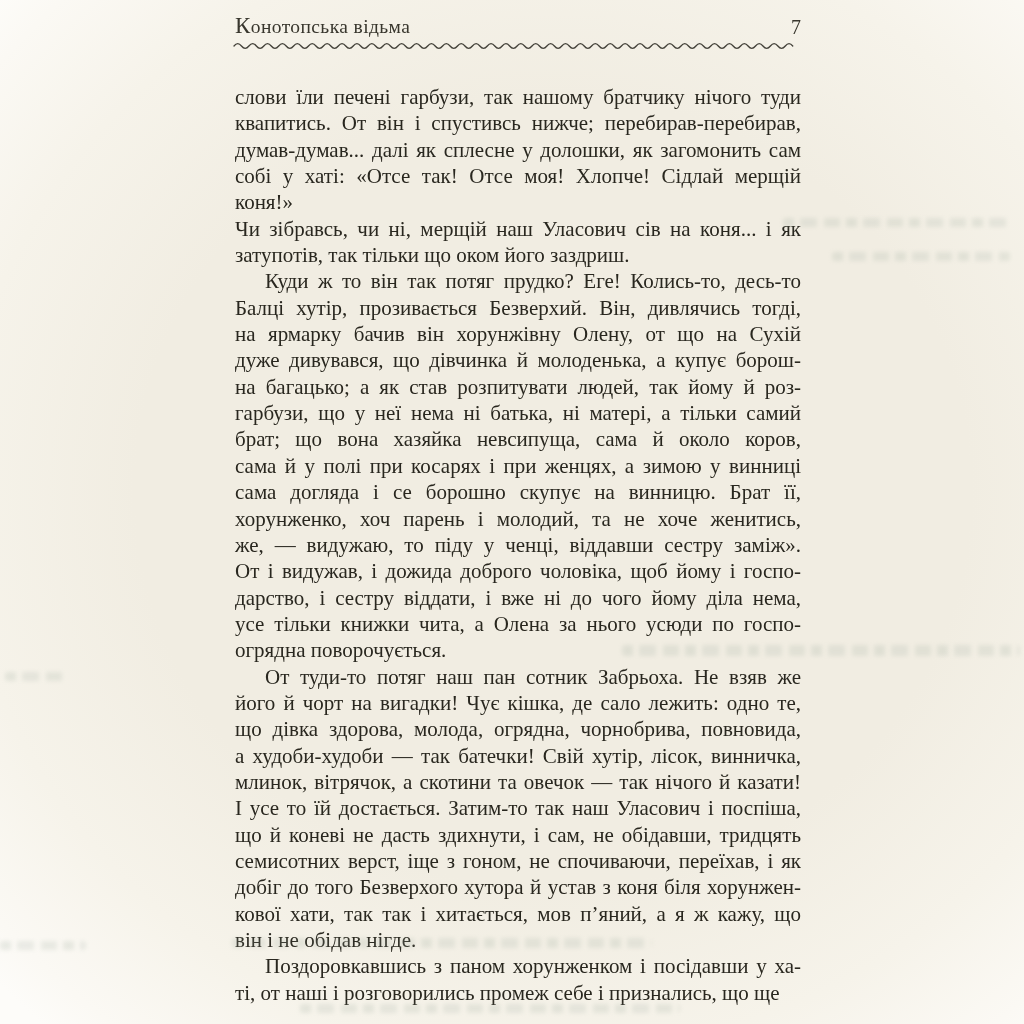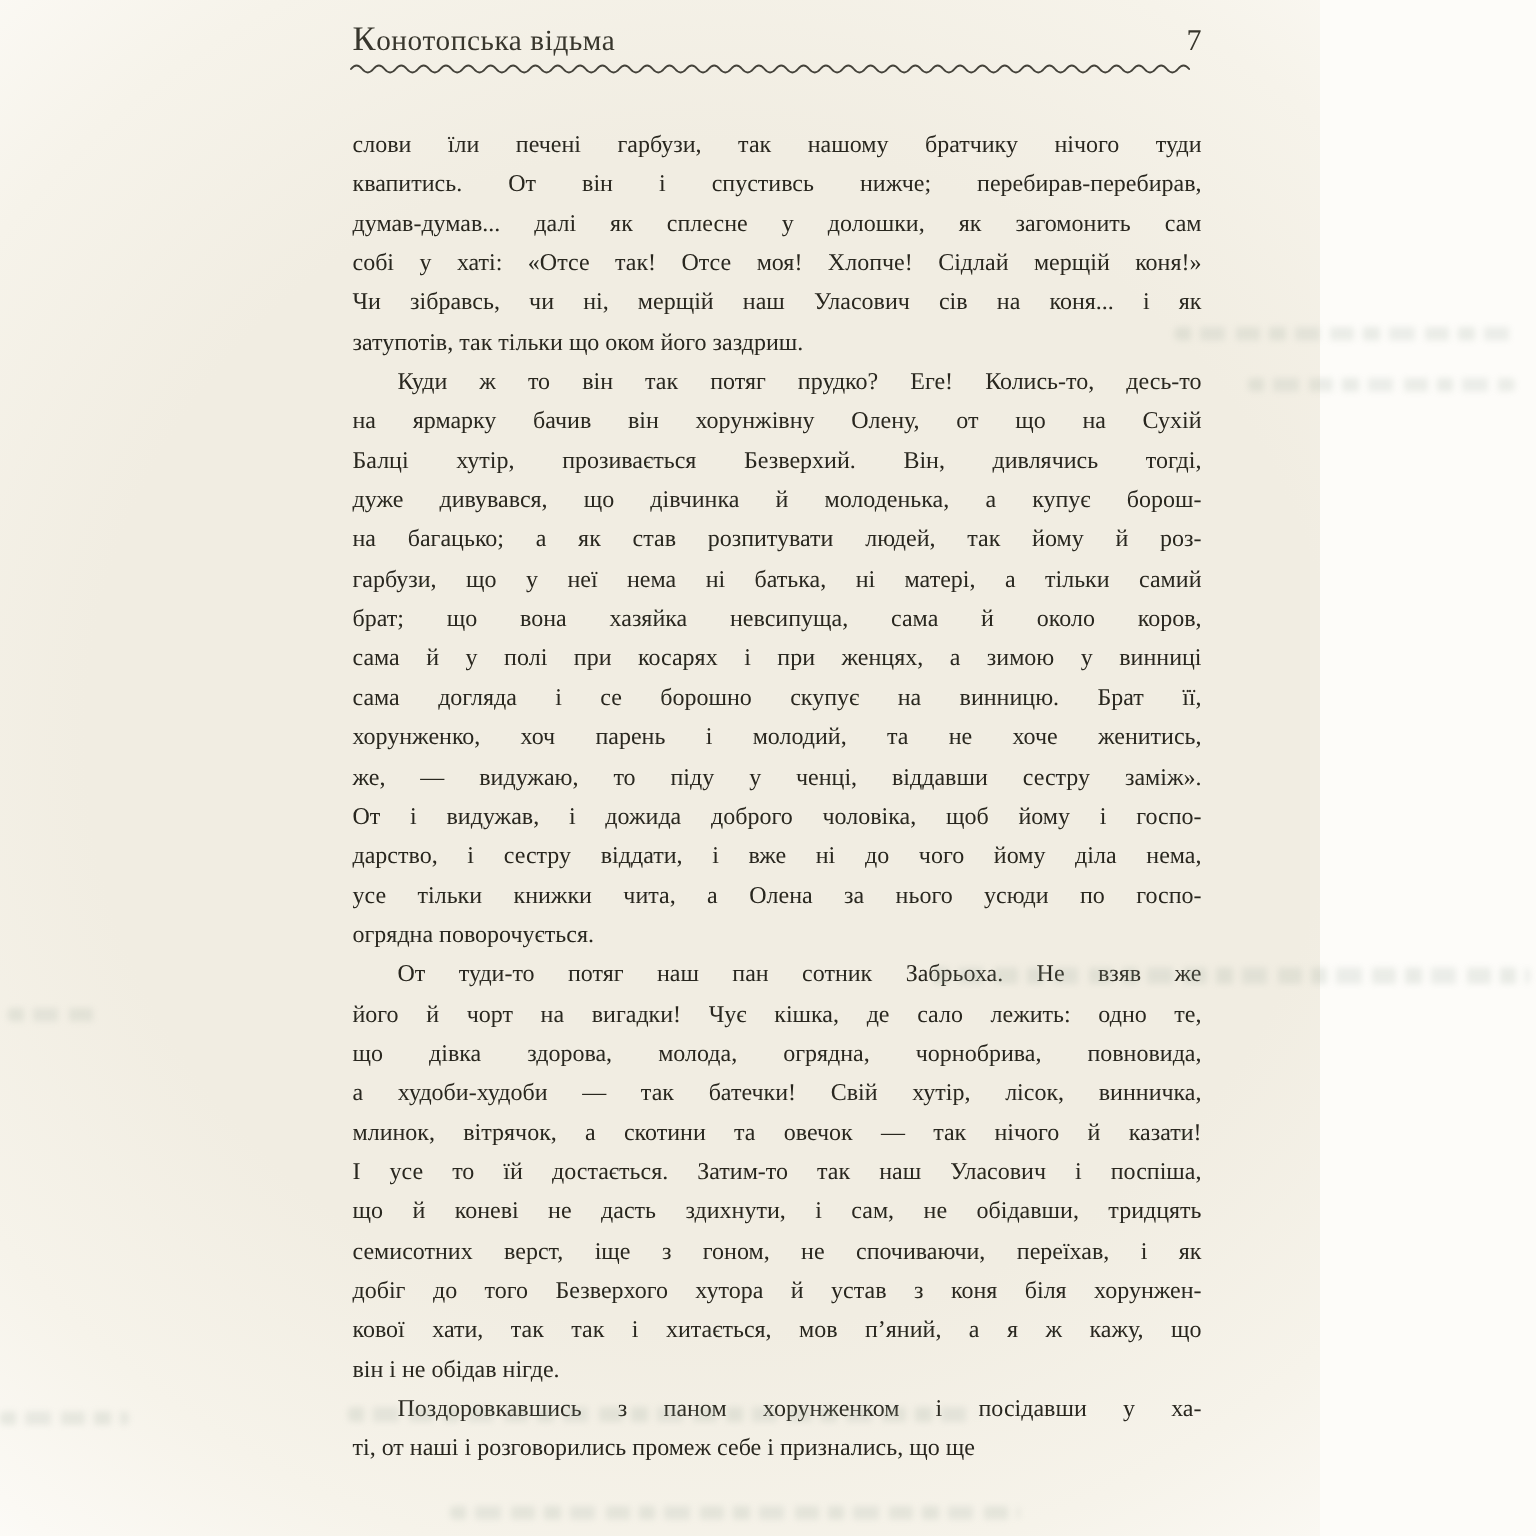--- a/index.html
+++ b/index.html
@@ -3,21 +3,21 @@
 <meta charset="utf-8">
 <style>
   html, body {
     margin: 0; padding: 0;
     width: 1024px; height: 1024px;
     background: #fdfcf9;
     overflow: hidden;
   }
   .page {
     position: relative;
-    width: 880px; height: 1024px;
+    width: 1024px; height: 1024px;
     background:
       radial-gradient(ellipse 760px 720px at 54% 48%, #f1ede2 55%, #f6f3ea 78%, #fbf9f4 94%, #fdfcf9 100%);
     font-family: "Liberation Serif", "DejaVu Serif", serif;
     color: #2c2a24;
   }
   .header-row {
     position: absolute;
     left: 235px; top: 13px; width: 566px;
     display: flex; justify-content: space-between; align-items: flex-end;
   }
@@ -32,21 +32,21 @@
     color: #38362d;
   }
   .wavy {
     position: absolute;
     left: 233px; top: 40px;
     width: 570px; height: 11px;
   }
   .text-block {
     position: absolute;
     left: 235px; top: 84px; width: 566px;
-    font-size: 16px;
+    font-size: 21px;
     line-height: 26.35px;
     color: #29271f;
   }
   .para { margin: 0; }
   .line {
     text-align: justify;
     text-align-last: justify;
     -moz-text-align-last: justify;
   }
   .line.last {
@@ -84,22 +84,22 @@
       <div class="para">
         <div class="line">слови їли печені гарбузи, так нашому братчику нічого туди</div>
         <div class="line">квапитись. От він і спустивсь нижче; перебирав-перебирав,</div>
         <div class="line">думав-думав... далі як сплесне у долошки, як загомонить сам</div>
         <div class="line">собі у хаті: «Отсе так! Отсе моя! Хлопче! Сідлай мерщій коня!»</div>
         <div class="line">Чи зібравсь, чи ні, мерщій наш Уласович сів на коня... і як</div>
         <div class="line last">затупотів, так тільки що оком його заздриш.</div>
       </div>
       <div class="para">
         <div class="line first-indent">Куди ж то він так потяг прудко? Еге! Колись-то, десь-то</div>
+        <div class="line">Балці хутір, прозивається Безверхий. Він, дивлячись тогді,</div>
         <div class="line">на ярмарку бачив він хорунжівну Олену, от що на Сухій</div>
-        <div class="line">Балці хутір, прозивається Безверхий. Він, дивлячись тогді,</div>
         <div class="line">дуже дивувався, що дівчинка й молоденька, а купує борош-</div>
         <div class="line">на багацько; а як став розпитувати людей, так йому й роз-</div>
         <div class="line">гарбузи, що у неї нема ні батька, ні матері, а тільки самий</div>
         <div class="line">брат; що вона хазяйка невсипуща, сама й около коров,</div>
         <div class="line">сама й у полі при косарях і при женцях, а зимою у винниці</div>
         <div class="line">сама догляда і се борошно скупує на винницю. Брат її,</div>
         <div class="line">хорунженко, хоч парень і молодий, та не хоче женитись,</div>
         <div class="line">же, — видужаю, то піду у ченці, віддавши сестру заміж».</div>
         <div class="line">От і видужав, і дожида доброго чоловіка, щоб йому і госпо-</div>
         <div class="line">дарство, і сестру віддати, і вже ні до чого йому діла нема,</div>

